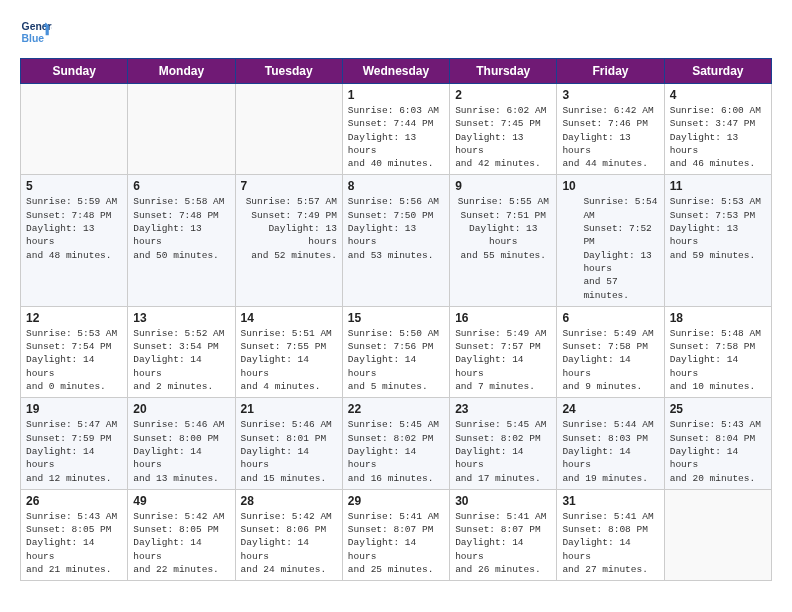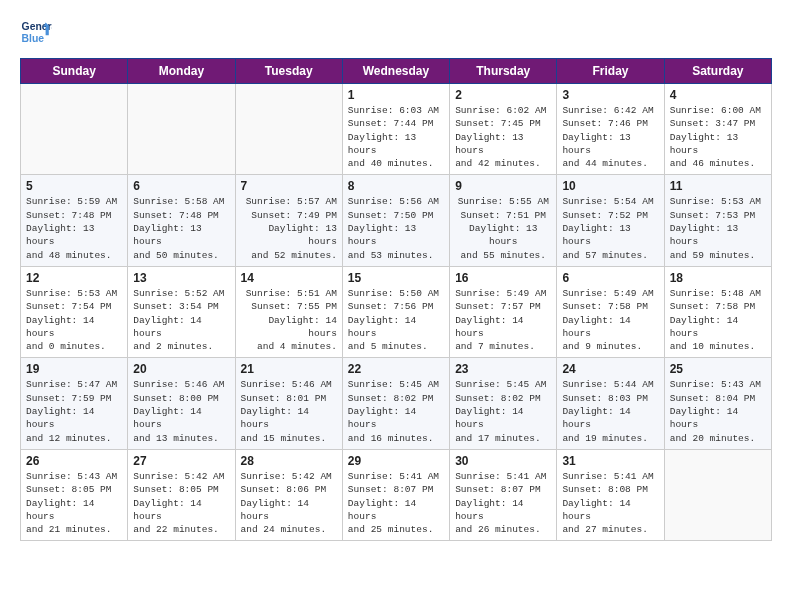--- a/index.html
+++ b/index.html
@@ -179,21 +179,21 @@
           </td>
           <td>
             <span class="day-num">9</span>
             <div class="day-info" style="white-space: pre-line; text-align: center;">Sunrise: 5:55 AM
 Sunset: 7:51 PM
 Daylight: 13 hours
 and 55 minutes.</div>
           </td>
           <td>
             <span class="day-num">10</span>
-            <div class="day-info" style="white-space: pre-line;">Sunrise: 5:54 AM
+            <div class="day-info" style="white-space: pre-line; margin-left: 21px;">Sunrise: 5:54 AM
 Sunset: 7:52 PM
 Daylight: 13 hours
 and 57 minutes.</div>
           </td>
           <td>
             <span class="day-num">11</span>
             <div class="day-info" style="white-space: pre-line;">Sunrise: 5:53 AM
 Sunset: 7:53 PM
 Daylight: 13 hours
 and 59 minutes.</div>
@@ -209,21 +209,21 @@
           </td>
           <td>
             <span class="day-num">13</span>
             <div class="day-info" style="white-space: pre-line;">Sunrise: 5:52 AM
 Sunset: 3:54 PM
 Daylight: 14 hours
 and 2 minutes.</div>
           </td>
           <td>
             <span class="day-num">14</span>
-            <div class="day-info" style="white-space: pre-line; text-align: right;">Sunrise: 5:51 AM
+            <div class="day-info" style="white-space: pre-line;">Sunrise: 5:51 AM
 Sunset: 7:55 PM
 Daylight: 14 hours
 and 4 minutes.</div>
           </td>
           <td>
             <span class="day-num">15</span>
             <div class="day-info" style="white-space: pre-line;">Sunrise: 5:50 AM
 Sunset: 7:56 PM
 Daylight: 14 hours
 and 5 minutes.</div>
@@ -303,21 +303,21 @@
         </tr>
         <tr>
           <td>
             <span class="day-num">26</span>
             <div class="day-info" style="white-space: pre-line;">Sunrise: 5:43 AM
 Sunset: 8:05 PM
 Daylight: 14 hours
 and 21 minutes.</div>
           </td>
           <td>
-            <span class="day-num">27</span>
+            <span class="day-num">49</span>
             <div class="day-info" style="white-space: pre-line;">Sunrise: 5:42 AM
 Sunset: 8:05 PM
 Daylight: 14 hours
 and 22 minutes.</div>
           </td>
           <td>
             <span class="day-num">28</span>
             <div class="day-info" style="white-space: pre-line;">Sunrise: 5:42 AM
 Sunset: 8:06 PM
 Daylight: 14 hours

